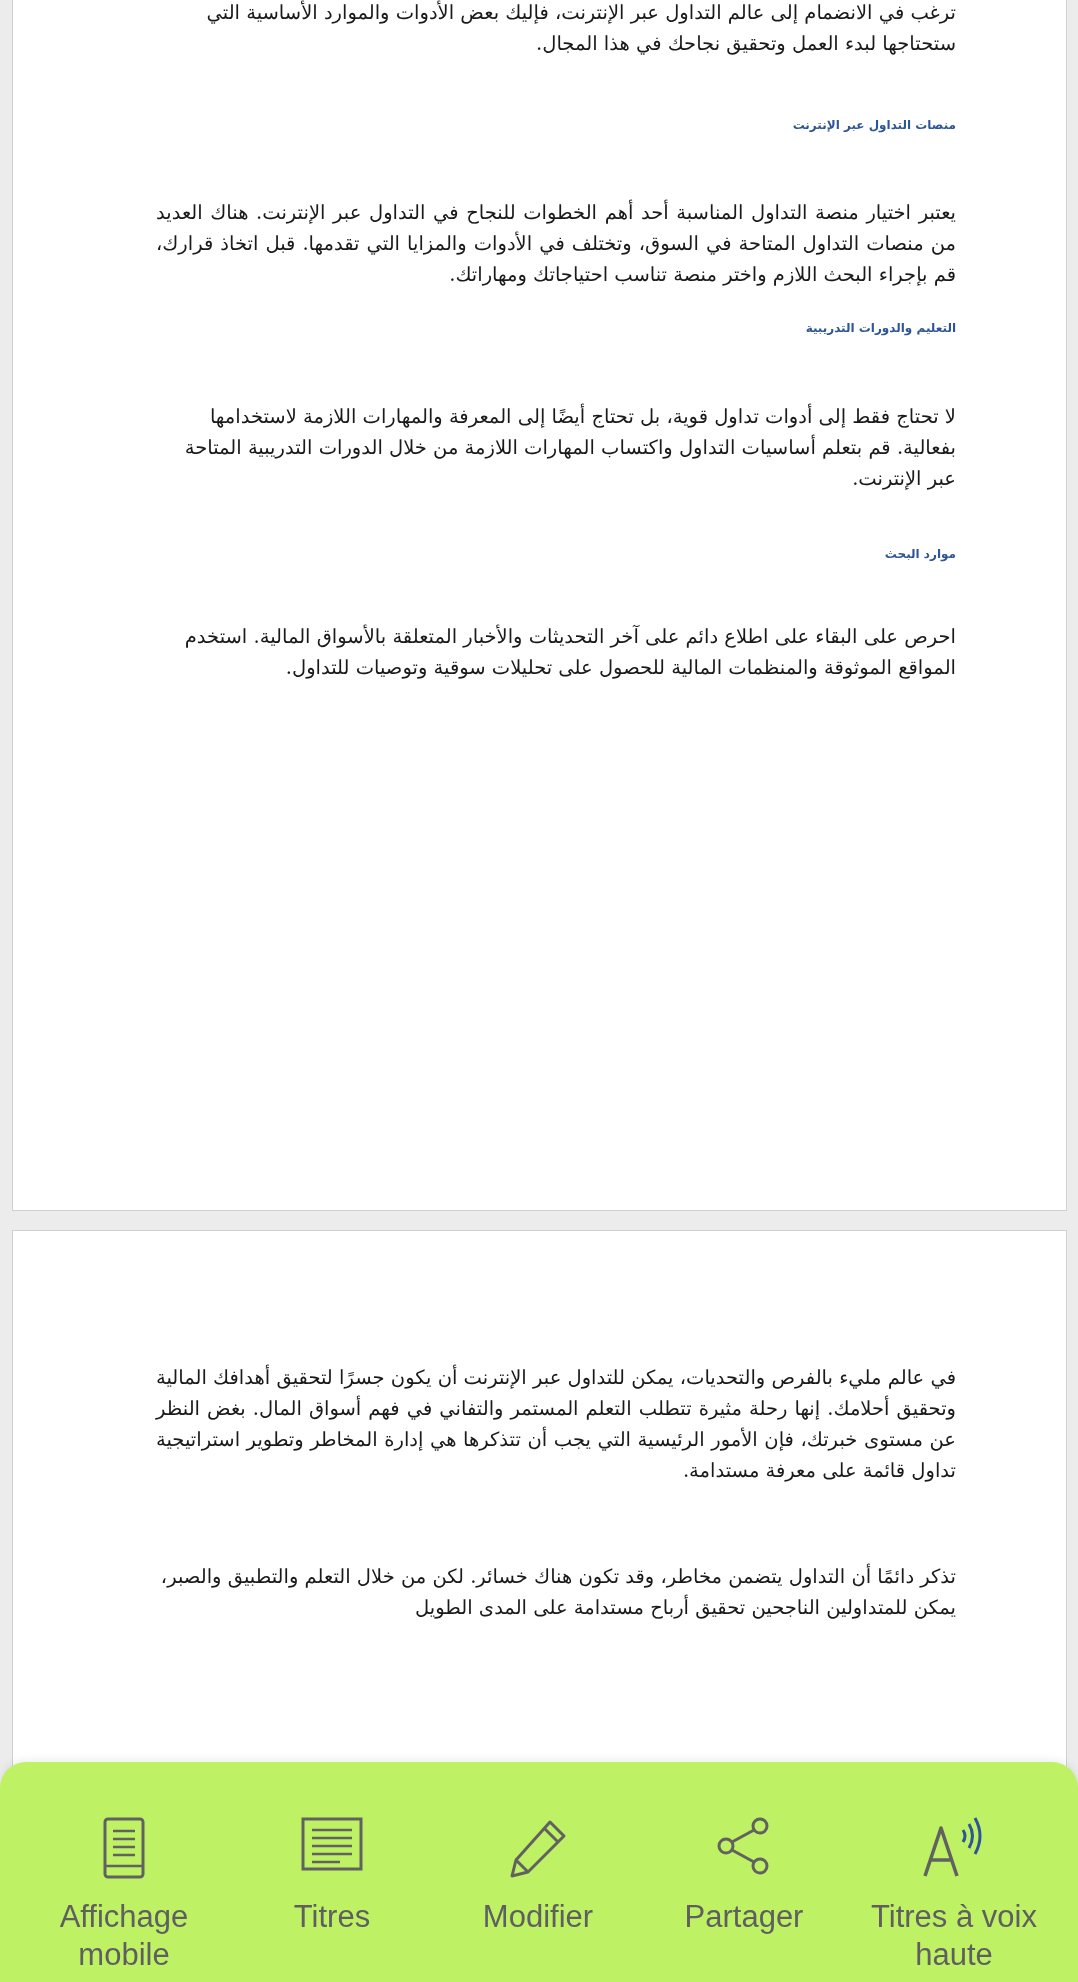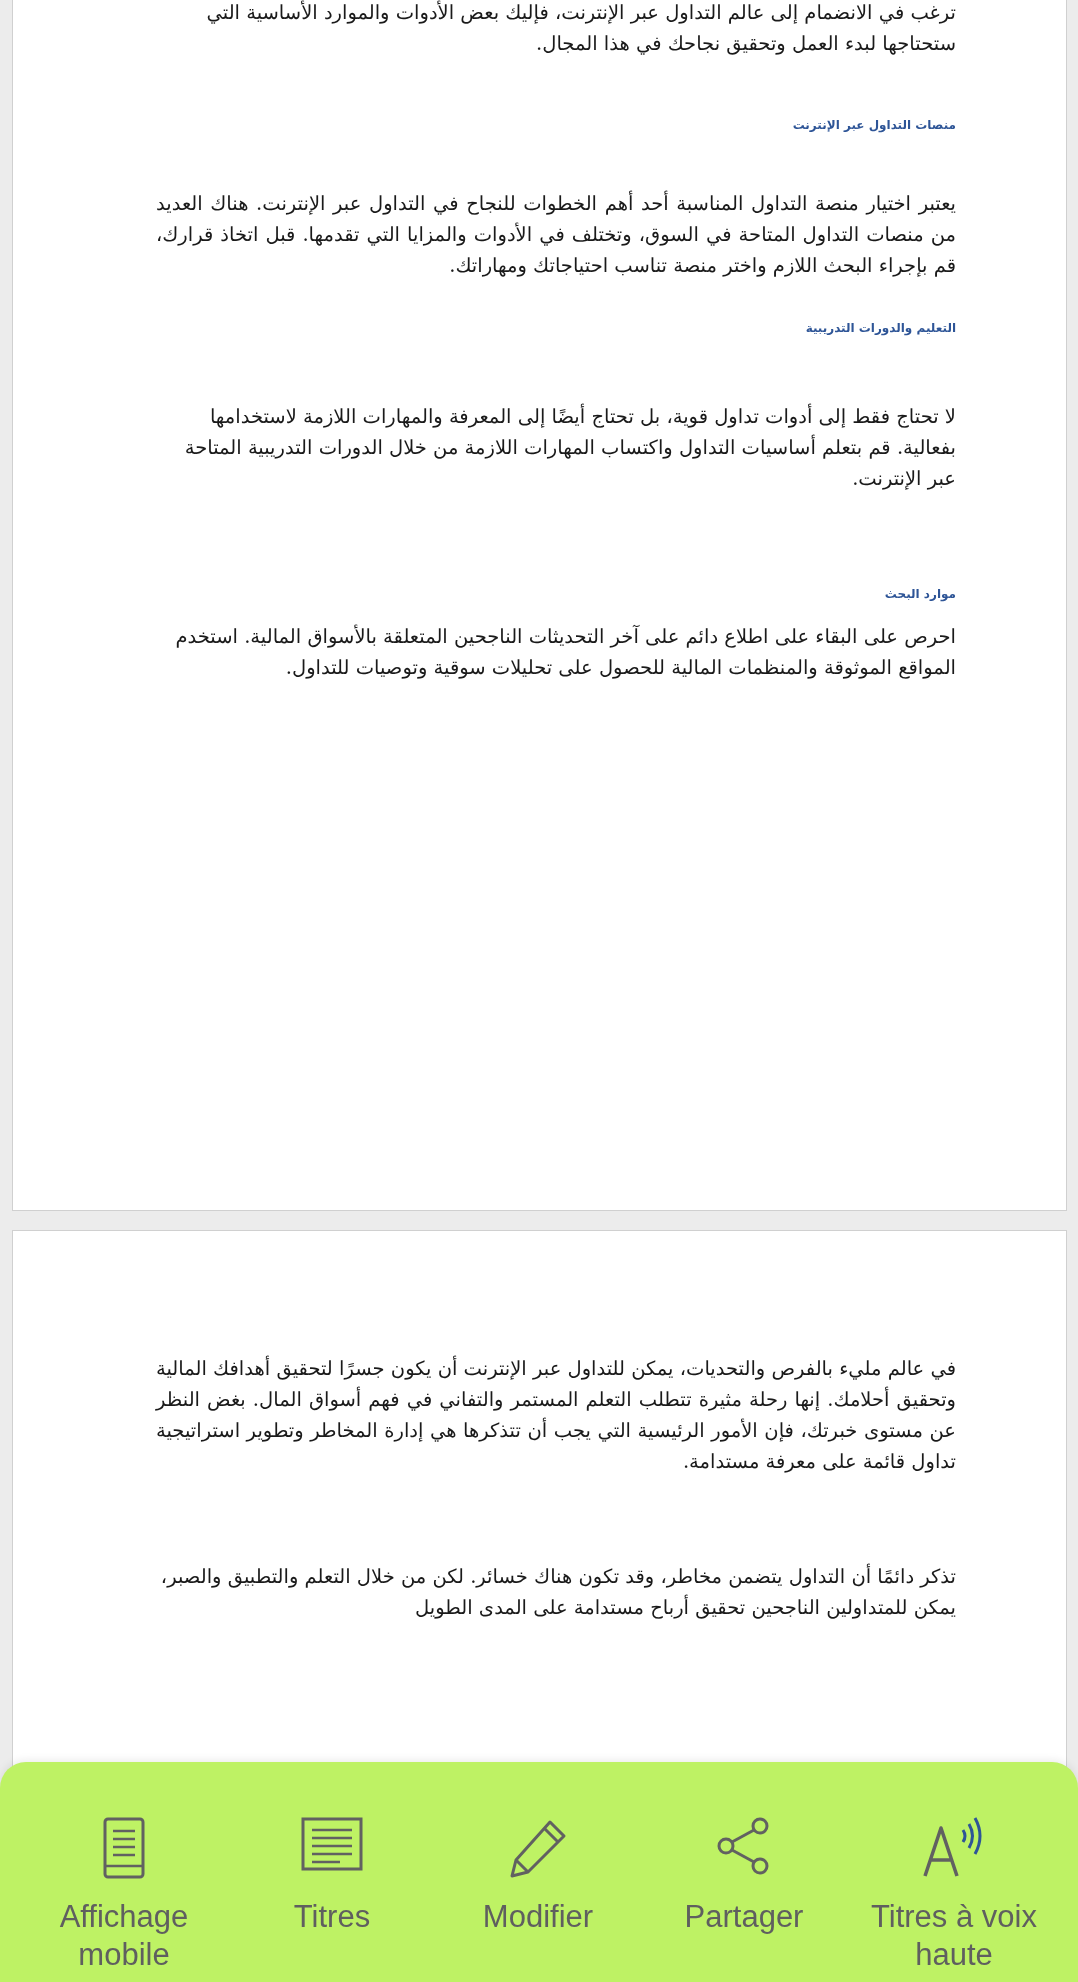--- a/index.html
+++ b/index.html
@@ -13,21 +13,21 @@
     border:1px solid #d0d0d0; box-sizing:border-box;
   }
   #page1 { top:-4px; height:1215px; }
   #page2 { top:1230px; height:800px; border-bottom:none; }
   .para {
     position:absolute; right:110px; width:800px;
     direction:rtl; text-align:right;
     font-size:19.5px; line-height:31px; color:#1a1a1a;
     font-family:"DejaVu Serif","Liberation Serif",serif;
   }
-  .para.justify { text-align:justify; text-align-last:right; }
+  .para.justify { text-align:justify; text-align-last:right;margin-top:9px; }
   .heading {
     position:absolute; right:110px; direction:rtl; text-align:right;
     font-size:12px; font-weight:bold; color:#2e5597;
     font-family:"DejaVu Sans","Liberation Sans",sans-serif;
   }
   
   .toolbar {
     position:absolute; left:0; top:1762px; width:1078px; height:220px;
     background:#bef264; border-top-left-radius:26px; border-top-right-radius:26px;
     box-shadow:0 -2px 8px rgba(0,0,0,0.08);
@@ -48,22 +48,22 @@
 
 <div class="page" id="page1">
   <div class="para" style="top:0px;">ترغب في الانضمام إلى عالم التداول عبر الإنترنت، فإليك بعض الأدوات والموارد الأساسية التي ستحتاجها لبدء العمل وتحقيق نجاحك في هذا المجال.</div>
 
   <div class="heading" style="top:121px;">منصات التداول عبر الإنترنت</div>
   <div class="para justify" style="top:191px;">يعتبر اختيار منصة التداول المناسبة أحد أهم الخطوات للنجاح في التداول عبر الإنترنت. هناك العديد من منصات التداول المتاحة في السوق، وتختلف في الأدوات والمزايا التي تقدمها. قبل اتخاذ قرارك، قم بإجراء البحث اللازم واختر منصة تناسب احتياجاتك ومهاراتك.</div>
 
   <div class="heading" style="top:324px;">التعليم والدورات التدريبية</div>
   <div class="para" style="top:404px;">لا تحتاج فقط إلى أدوات تداول قوية، بل تحتاج أيضًا إلى المعرفة والمهارات اللازمة لاستخدامها بفعالية. قم بتعلم أساسيات التداول واكتساب المهارات اللازمة من خلال الدورات التدريبية المتاحة عبر الإنترنت.</div>
 
-  <div class="heading" style="top:550px;margin-top:40px;">موارد البحث</div>
-  <div class="para" style="top:624px;">احرص على البقاء على اطلاع دائم على آخر التحديثات الناجحين المتعلقة بالأسواق المالية. استخدم المواقع الموثوقة والمنظمات المالية للحصول على تحليلات سوقية وتوصيات للتداول.</div>
+  <div class="heading" style="top:550px;">موارد البحث</div>
+  <div class="para" style="top:624px;">احرص على البقاء على اطلاع دائم على آخر التحديثات والأخبار المتعلقة بالأسواق المالية. استخدم المواقع الموثوقة والمنظمات المالية للحصول على تحليلات سوقية وتوصيات للتداول.</div>
 
 </div>
 
 <div class="page" id="page2">
   <div class="para justify" style="top:122px;">في عالم مليء بالفرص والتحديات، يمكن للتداول عبر الإنترنت أن يكون جسرًا لتحقيق أهدافك المالية وتحقيق أحلامك. إنها رحلة مثيرة تتطلب التعلم المستمر والتفاني في فهم أسواق المال. بغض النظر عن مستوى خبرتك، فإن الأمور الرئيسية التي يجب أن تتذكرها هي إدارة المخاطر وتطوير استراتيجية تداول قائمة على معرفة مستدامة.</div>
   <div class="para" style="top:330px;">تذكر دائمًا أن التداول يتضمن مخاطر، وقد تكون هناك خسائر. لكن من خلال التعلم والتطبيق والصبر، يمكن للمتداولين الناجحين تحقيق أرباح مستدامة على المدى الطويل</div>
 </div>
 
 <div class="toolbar">
 

